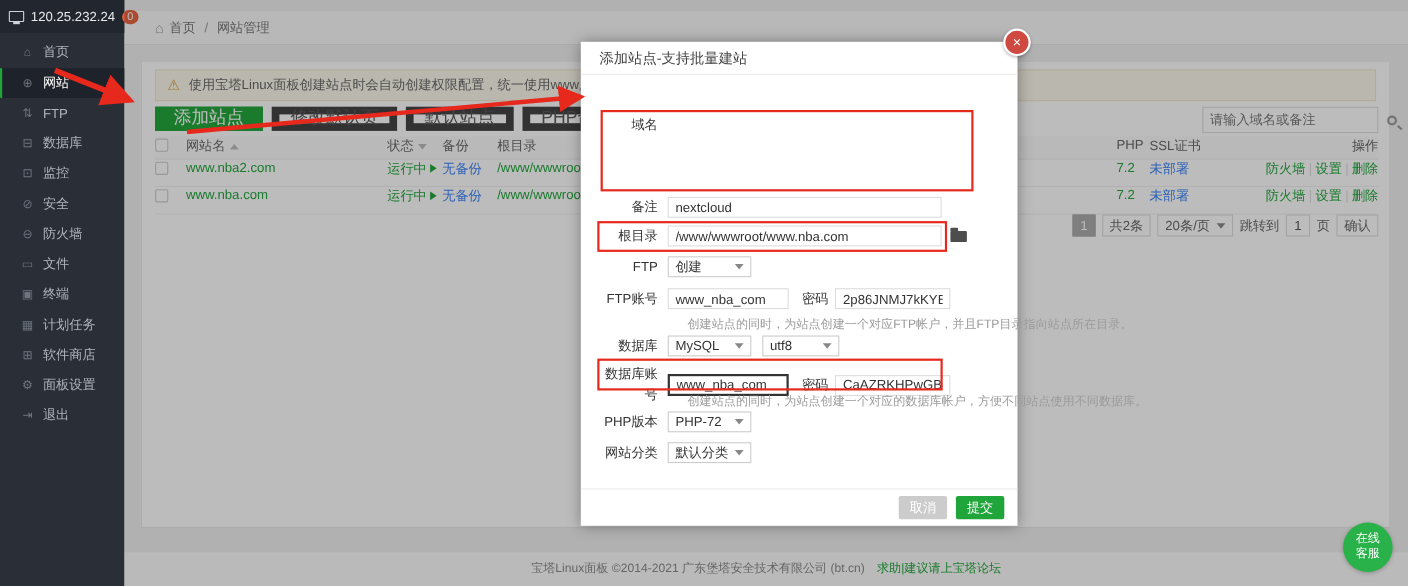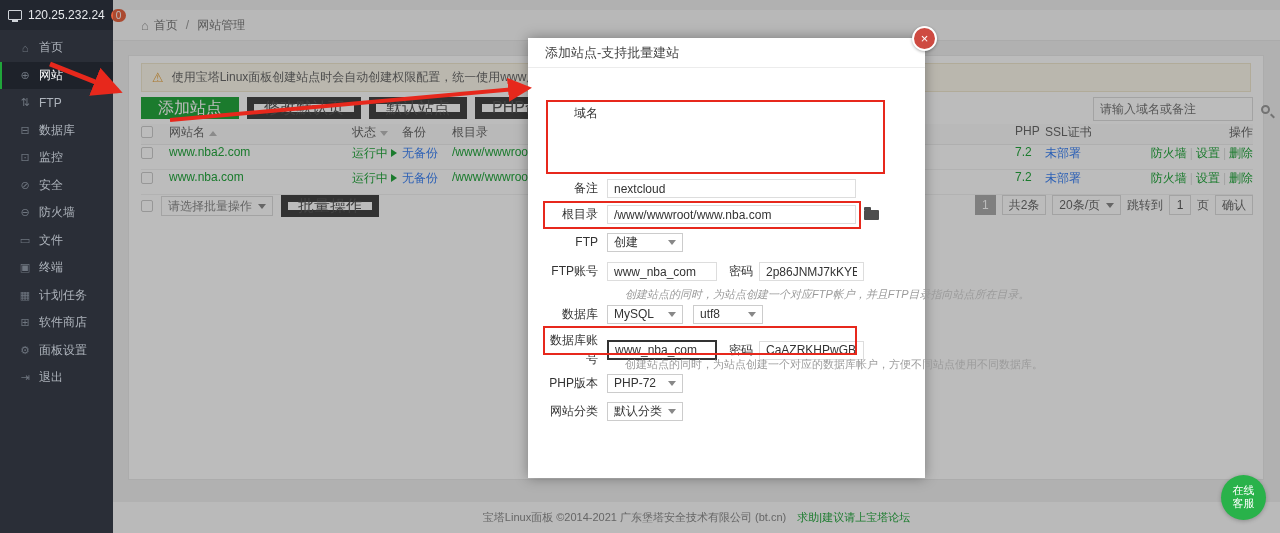--- a/index.html
+++ b/index.html
@@ -218,28 +218,20 @@
         <span class="c-name glink">www.nba.com</span>
         <span class="c-status glink"><span>运行中</span><i class="play"></i></span>
         <span class="c-backup orange">无备份</span>
         <span class="c-root glink">/www/wwwroot/nextcl</span>
         <span class="c-php glink">7.2</span>
         <span class="c-ssl orange">未部署</span>
         <span class="c-act"><span class="glink">防火墙</span><span class="asep">|</span><span class="glink">设置</span><span class="asep">|</span><span class="glink">删除</span></span>
       </div>
     </div>
 
-    <div class="batchrow">
-      <span class="cb"></span>
-      <span class="fsel">
-          <span>请选择批量操作</span>
-          <i class="caret"></i>
-        </span>
-      <button class="btn">批量操作</button>
-    </div>
 
     <div class="pager">
       <span class="pbox cur">1</span>
       <span class="pbox">共2条</span>
       <span class="pbox">
           <span>20条/页</span>
           <i class="caret"></i>
         </span>
       <span>跳转到</span>
       <input class="pinput" value="1" style="">
@@ -282,21 +274,21 @@
         <i class="caret"></i>
       </span>
   </div>
 
   <div class="frow" style="top:224px;">
     <span class="flabel">FTP账号</span>
     <input class="inp w-md" value="www_nba_com" style="">
     <span class="pwlabel">密码</span>
     <input class="inp w-pw" value="2p86JNMJ7kKYBeXL" style="">
   </div>
-  <div class="fhelp" style="top:249px;font-style:italic;">创建站点的同时，为站点创建一个对应FTP帐户，并且FTP目录指向站点所在目录。</div>
+  <div class="fhelp" style="top:249px;">创建站点的同时，为站点创建一个对应FTP帐户，并且FTP目录指向站点所在目录。</div>
 
   <div class="frow" style="top:267px;">
     <span class="flabel">数据库</span>
     <span class="msel w1">
         <span>MySQL</span>
         <i class="caret"></i>
       </span>
     <span class="msel w2">
         <span>utf8</span>
         <i class="caret"></i>
@@ -320,20 +312,24 @@
   </div>
 
   <div class="frow" style="top:364px;">
     <span class="flabel">网站分类</span>
     <span class="msel w1">
         <span>默认分类</span>
         <i class="caret"></i>
       </span>
   </div>
 
+  <div class="mfooter">
+    <button class="mbtn gray">取消</button>
+    <button class="mbtn green">提交</button>
+  </div>
 </div>
 
 <div class="redrect rr1"></div>
 <div class="redrect rr2"></div>
 <div class="redrect rr3"></div>
 <svg class="anno" width="1280" height="533">
   <defs>
     <marker id="ah" markerWidth="7" markerHeight="7" refX="5" refY="3" orient="auto">
       <path d="M0,0 L6,3 L0,6 Z" fill="#e7281c"></path>
     </marker>

